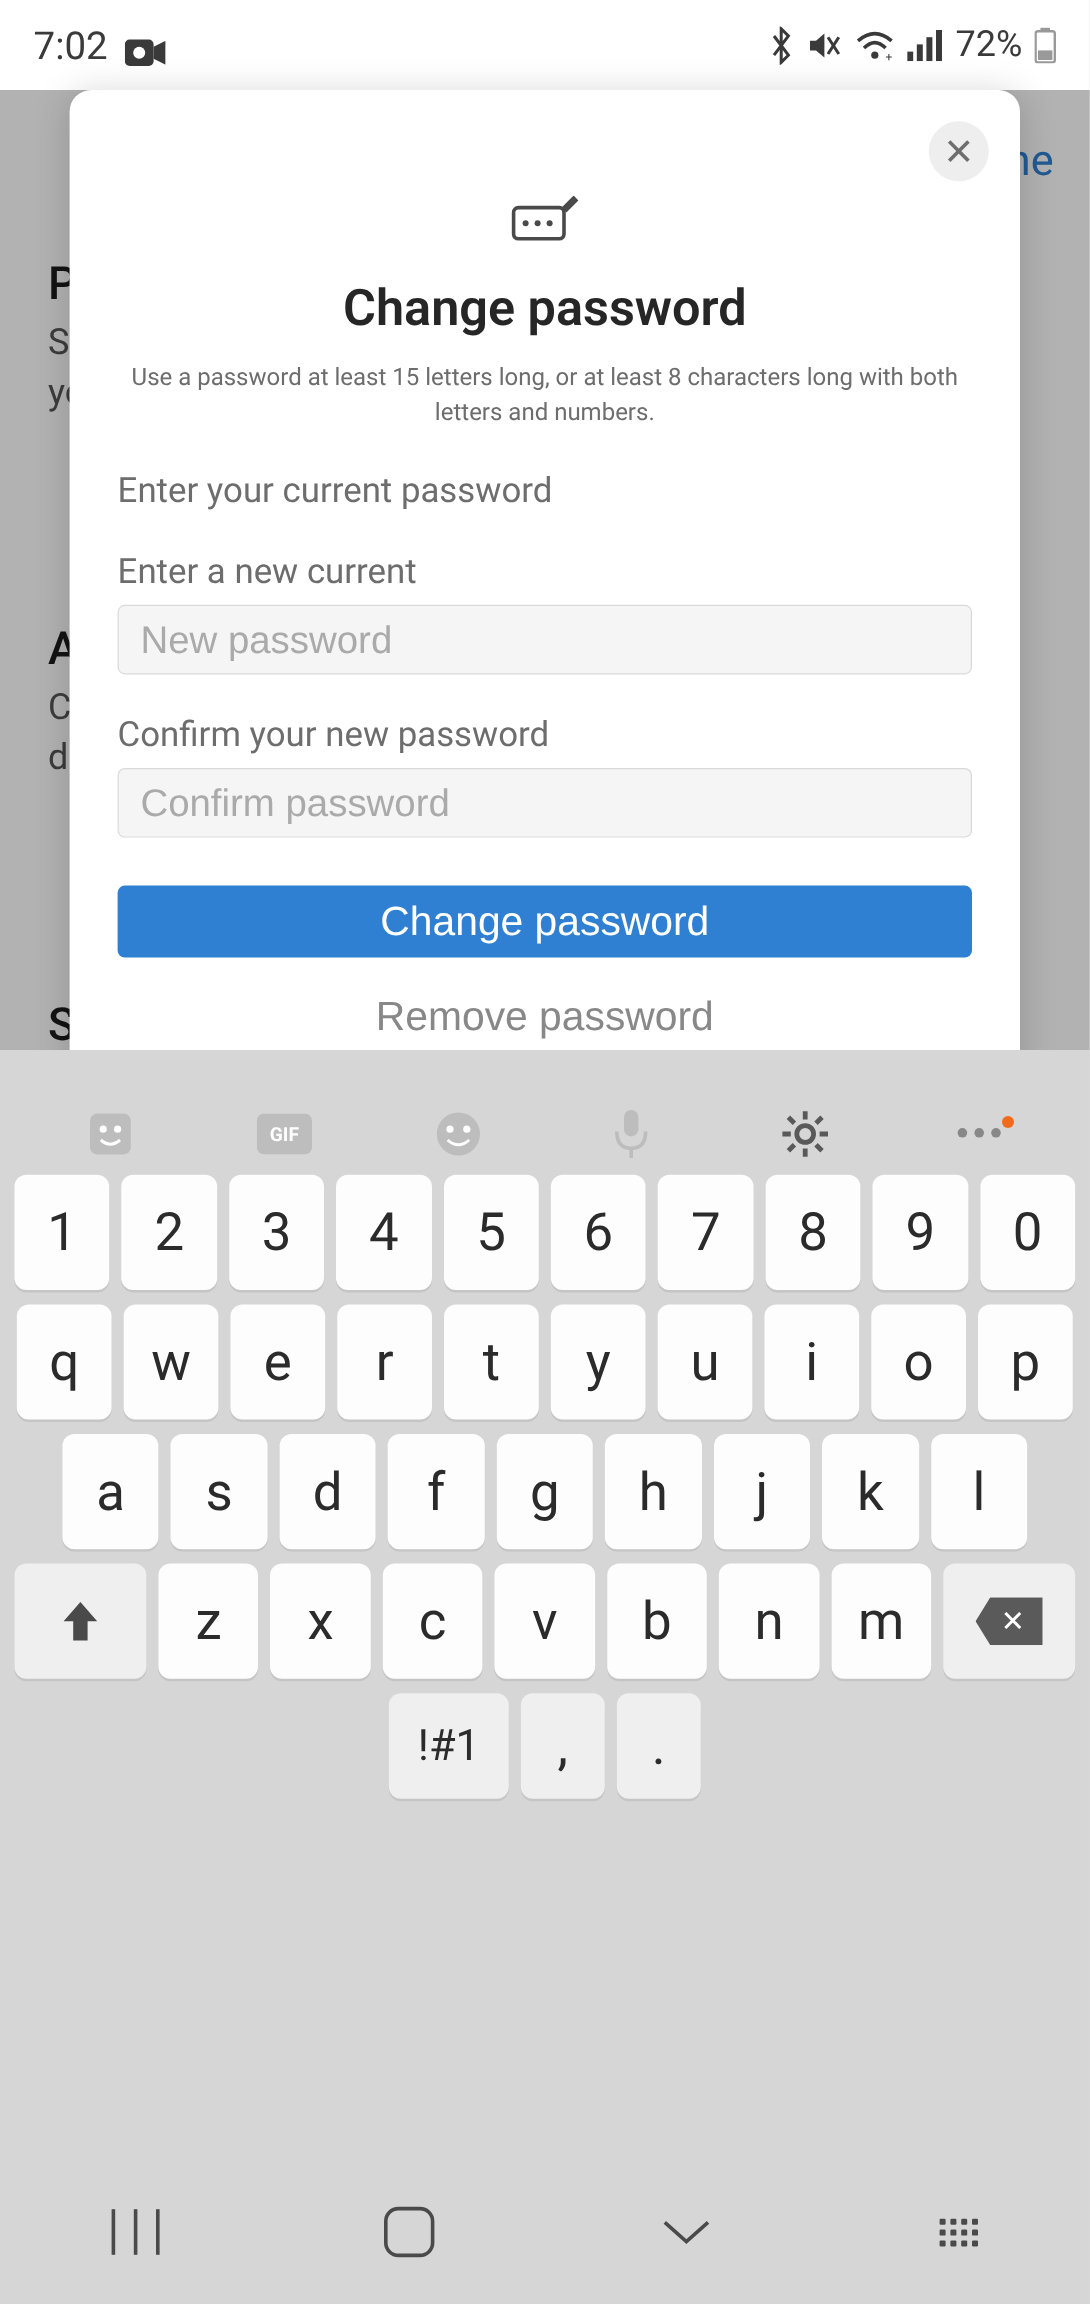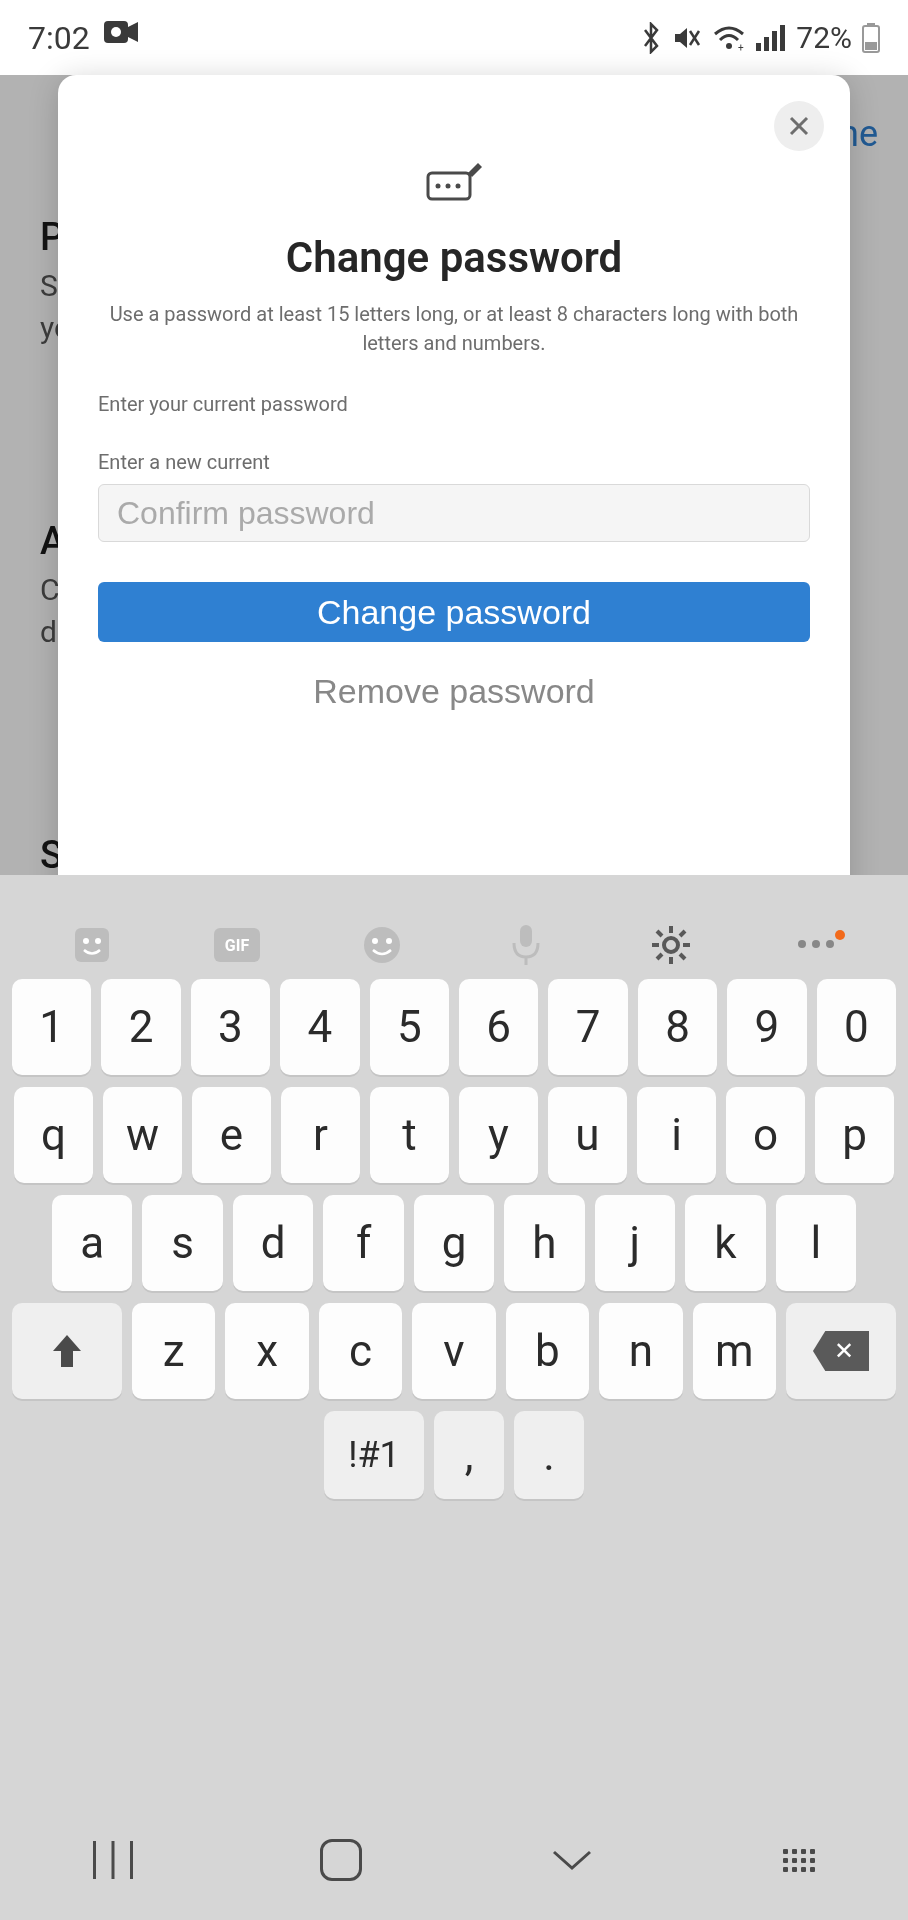--- a/index.html
+++ b/index.html
@@ -1,41 +1,41 @@
 <!DOCTYPE html>
 <html><head>
   <meta charset="utf-8">
   <style>
     * { box-sizing: border-box; margin: 0; padding: 0; }
     html, body { width: 908px; height: 1920px; overflow: hidden; font-family: -apple-system, Roboto, sans-serif; }
     body { background: #fff; position: relative; }
 
     
     .status-bar { height: 75px; display: flex; justify-content: space-between; align-items: center; padding: 0 28px; font-size: 32px; color: #3a3a3a; background: #fff; }
-    .status-left { display: flex; align-items: flex-start; gap: 14px; }
+    .status-left { display: flex; align-items: flex-end; gap: 14px; }
     .status-right { display: flex; align-items: center; gap: 10px; }
     .status-right .pct { font-size: 30px; }
     .status-icon { display: inline-flex; }
 
     
     .bg-page { position: absolute; top: 75px; left: 0; right: 0; bottom: 0; background: #fff; color: #1b1b1b; padding: 30px 40px; filter: brightness(0.7); }
     .bg-link { color: #2f80d2; font-size: 36px; position: absolute; top: 38px; right: 30px; }
     .bg-section { margin-top: 60px; }
     .bg-title { font-size: 38px; font-weight: 500; margin-bottom: 6px; }
     .bg-desc { font-size: 30px; color: #555; line-height: 1.4; }
     .overlay-dim { position: absolute; top: 75px; left: 0; right: 0; height: 800px; background: rgba(0,0,0,0.32); }
 
     
     .modal { position: absolute; top: 75px; left: 58px; right: 58px; height: 976px; background: #fff; border-radius: 18px; box-shadow: 0 4px 30px rgba(0,0,0,0.18); padding: 48px 40px 30px; }
     .modal-close { position: absolute; top: 26px; right: 26px; width: 50px; height: 50px; border-radius: 50%; background: #eeeeee; border: none; display: flex; align-items: center; justify-content: center; color: #6e6e6e; font-size: 28px; }
     .modal-icon { text-align: center; margin-top: 40px; }
     .modal-title { text-align: center; font-size: 42px; font-weight: 600; color: #262626; margin-top: 26px; }
     .modal-subtitle { text-align: center; font-size: 20px; color: #6d6d6d; margin-top: 18px; line-height: 1.45; padding: 0 4px; }
 
-    .field-label { font-size: 20px; color: #6d6d6d; margin-top: 34px; margin-bottom: 10px; }
+    .field-label { font-size: 29px; color: #6d6d6d; margin-top: 34px; margin-bottom: 10px; }
     .text-input { width: 100%; height: 58px; border: 1px solid #d9d9d9; border-radius: 6px; background: #f5f5f5; font-size: 32px; padding: 0 18px; color: #333; }
     .text-input::placeholder { color: #aaaaaa; }
     .text-input.focused { border: 2px solid #7fb7e6; background: #fff; outline: none; }
     .cursor { position: relative; }
     .cursor::after { content: ""; position: absolute; left: 134px; top: 6px; width: 2px; height: 44px; background: #333; }
 
     .primary-btn { width: 100%; height: 60px; background: #2f80d2; color: #fff; border: none; border-radius: 6px; font-size: 34px; font-weight: 500; margin-top: 40px; }
     .secondary-link { display: block; text-align: center; font-size: 34px; color: #888; margin-top: 30px; background: none; border: none; width: 100%; }
 
     
@@ -164,21 +164,23 @@
         <circle cx="34" cy="23" r="2.5" fill="#4a4a4a"></circle>
         <path d="M44 10 L54 0 L58 4 L48 14" fill="#4a4a4a"></path>
       </svg>
   </div>
   <h2 class="modal-title">Change password</h2>
   <p class="modal-subtitle">Use a password at least 15 letters long, or at least 8 characters long with both letters and numbers.</p>
 
   <div class="field-label">Enter your current password</div>
 
   <div class="field-label">Enter a new current</div>
-
+  <input class="text-input" type="password" placeholder="New password" style="">
+
+  <div class="field-label">Confirm your new password</div>
   <input class="text-input" type="password" placeholder="Confirm password" style="">
 
   <button class="primary-btn">Change password</button>
   <button class="secondary-link">Remove password</button>
 </div>
 
 <div class="keyboard">
   <div class="kb-toolbar">
     <div class="kb-tool">
         <svg width="42" height="42" viewBox="0 0 42 42">

